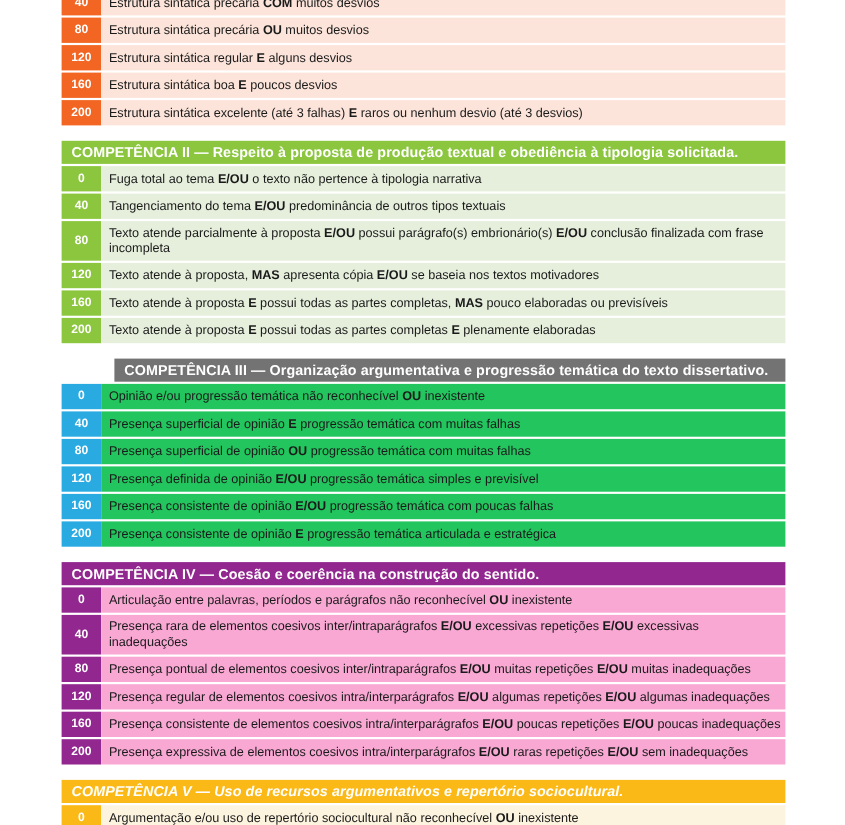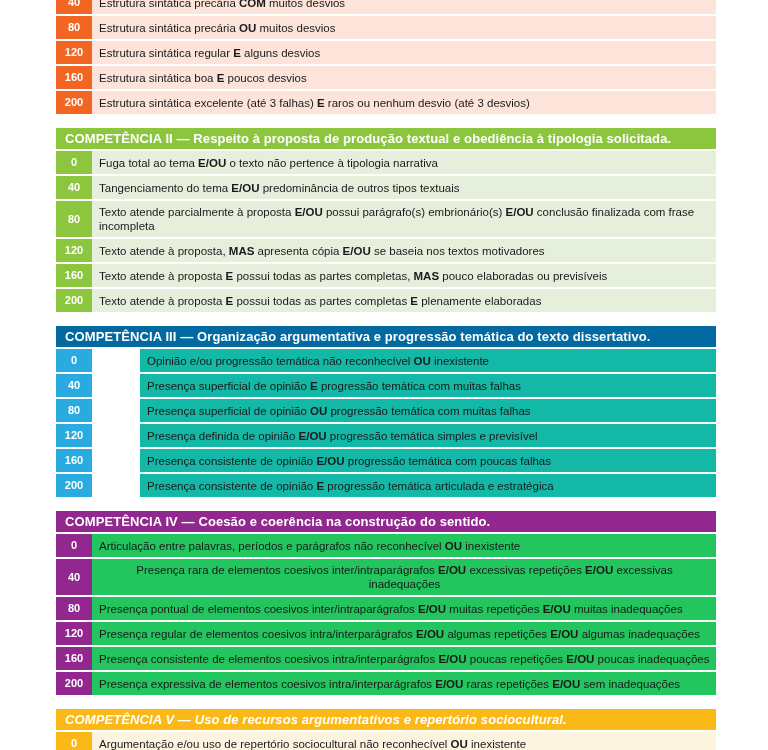--- a/index.html
+++ b/index.html
@@ -11,21 +11,21 @@
   body {
     width: 768px;
     height: 750px;
     overflow: hidden;
     font-family: "Liberation Sans", sans-serif;
     -webkit-font-smoothing: antialiased;
   }
 
   #page {
     position: relative;
-    width: 768px;
+    width: 714px;
     height: 750px;
     background: #ffffff;
     overflow: hidden;
   }
 
   
   #scroller {
     position: absolute;
     left: 0;
     top: -11px;
@@ -93,28 +93,28 @@
   .desc b { font-weight: bold; }
   .c-orange .score { background: #f26522; }
   .c-orange .desc  { background: #fce4da; }
 
   
   .c-green .block-header { background: #8cc63f; }
   .c-green .score { background: #8cc63f; }
   .c-green .desc  { background: #e6efdc; align-items: flex-end; }
 
   
-  .c-blue .block-header { background: #0369a1; }
+  .c-blue .block-header { background: #737373; margin-left: 48px; }
   .c-blue .score { background: #29abe2; }
-  .c-blue .desc  { background: #14b8a6; margin-left: 48px; }
+  .c-blue .desc  { background: #22c55e; }
 
   
   .c-purple .block-header { background: #92278f; }
   .c-purple .score { background: #92278f; }
-  .c-purple .desc  { background: #22c55e; text-align: center; }
+  .c-purple .desc  { background: #f9a8d4; }
 
   
   .c-yellow .block-header { background: #fbb917; font-style: italic; }
   .c-yellow .score { background: #fbb917; }
   .c-yellow .desc  { background: #fdf4df; }
 </style>
 </head>
 <body>
 
 <div id="page">

